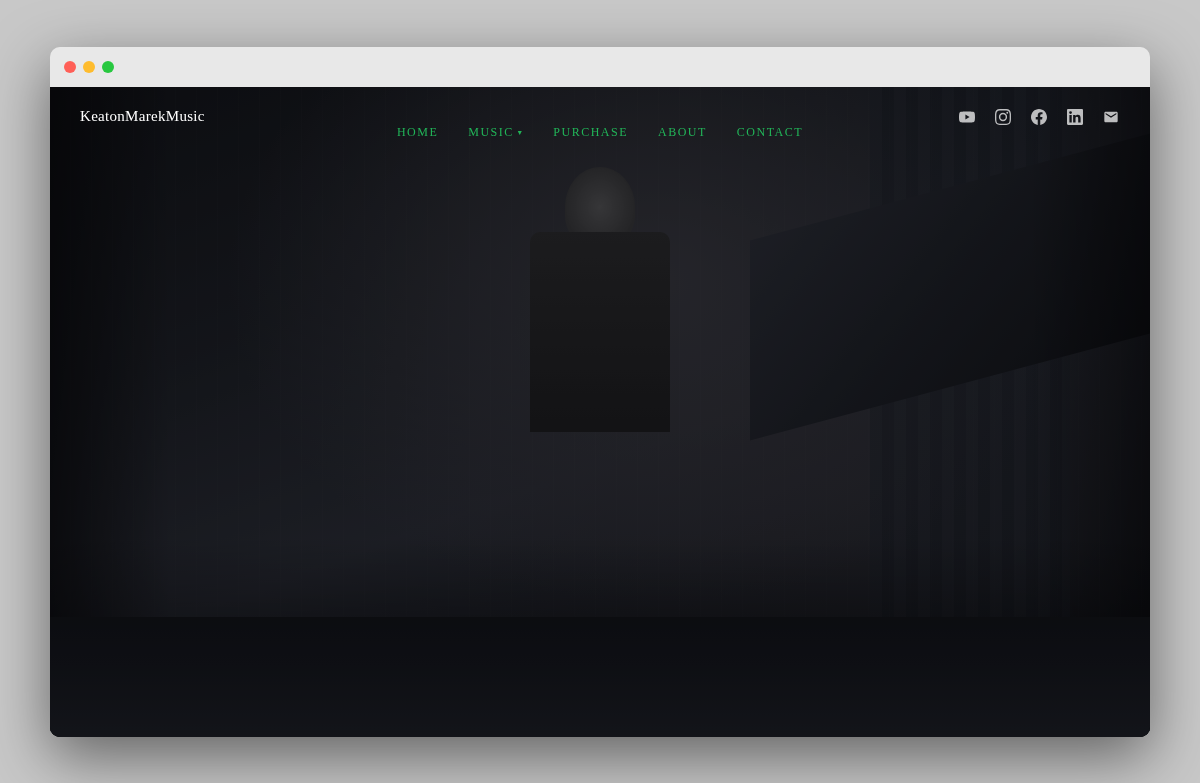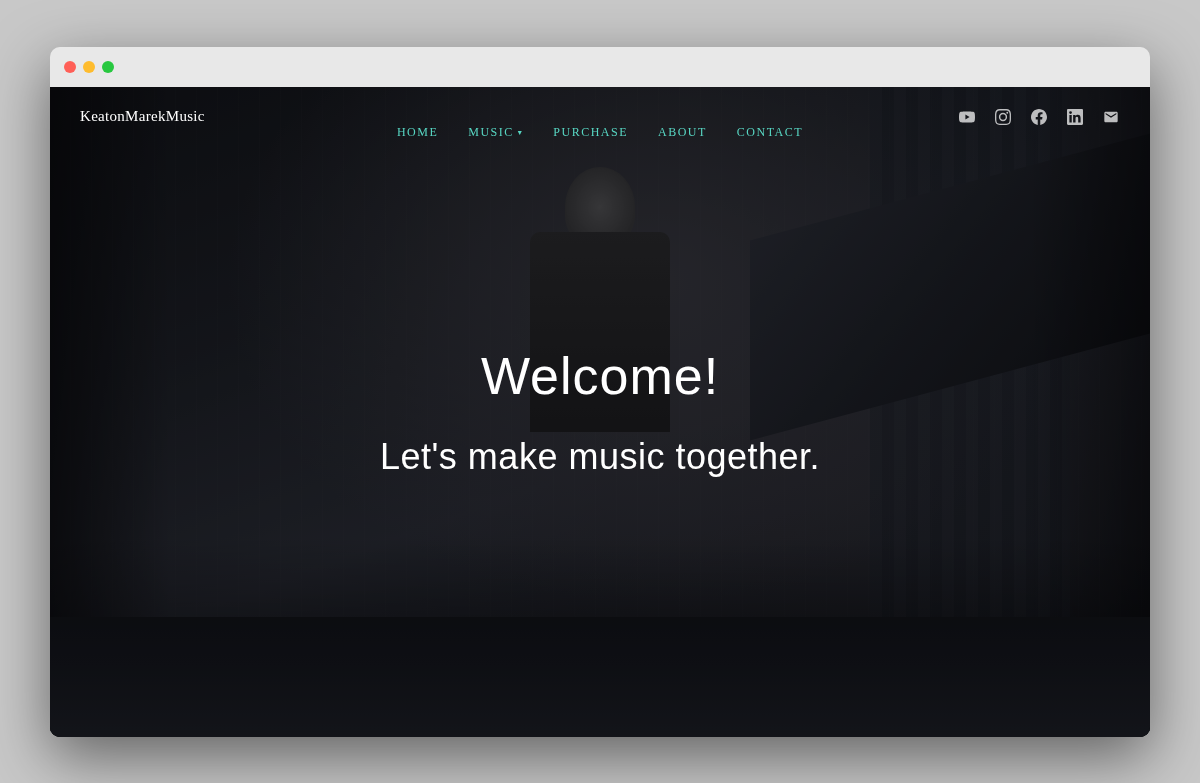--- a/index.html
+++ b/index.html
@@ -140,21 +140,21 @@
 
     .nav-links {
       display: flex;
       align-items: center;
       gap: 30px;
       flex: 1;
       justify-content: center;
     }
 
     .nav-link {
-      color: #5eead4;
+      color: #22c55e;
       text-decoration: none;
       font-size: 12px;
       font-weight: 500;
       letter-spacing: 1.5px;
       text-transform: uppercase;
       opacity: 0.9;
       margin-top: 32px;
     }
 
     .nav-link-music {
@@ -354,18 +354,14 @@
         </a>
 
         <a class="social-icon" href="#">
           <svg class="icon-svg" viewBox="0 0 24 24" xmlns="http://www.w3.org/2000/svg">
             <path d="M20 4H4C2.9 4 2 4.9 2 6v12c0 1.1.9 2 2 2h16c1.1 0 2-.9 2-2V6c0-1.1-.9-2-2-2zm0 4l-8 5-8-5V6l8 5 8-5v2z"></path>
           </svg>
         </a>
       </div>
     </nav>
 
-    <div class="hero-content">
-      <h1 class="hero-welcome">Welcome!</h1>
-      <p class="hero-tagline">Let's make music together.</p>
-    </div>
   </div>
 </div>
 
 </body></html>

